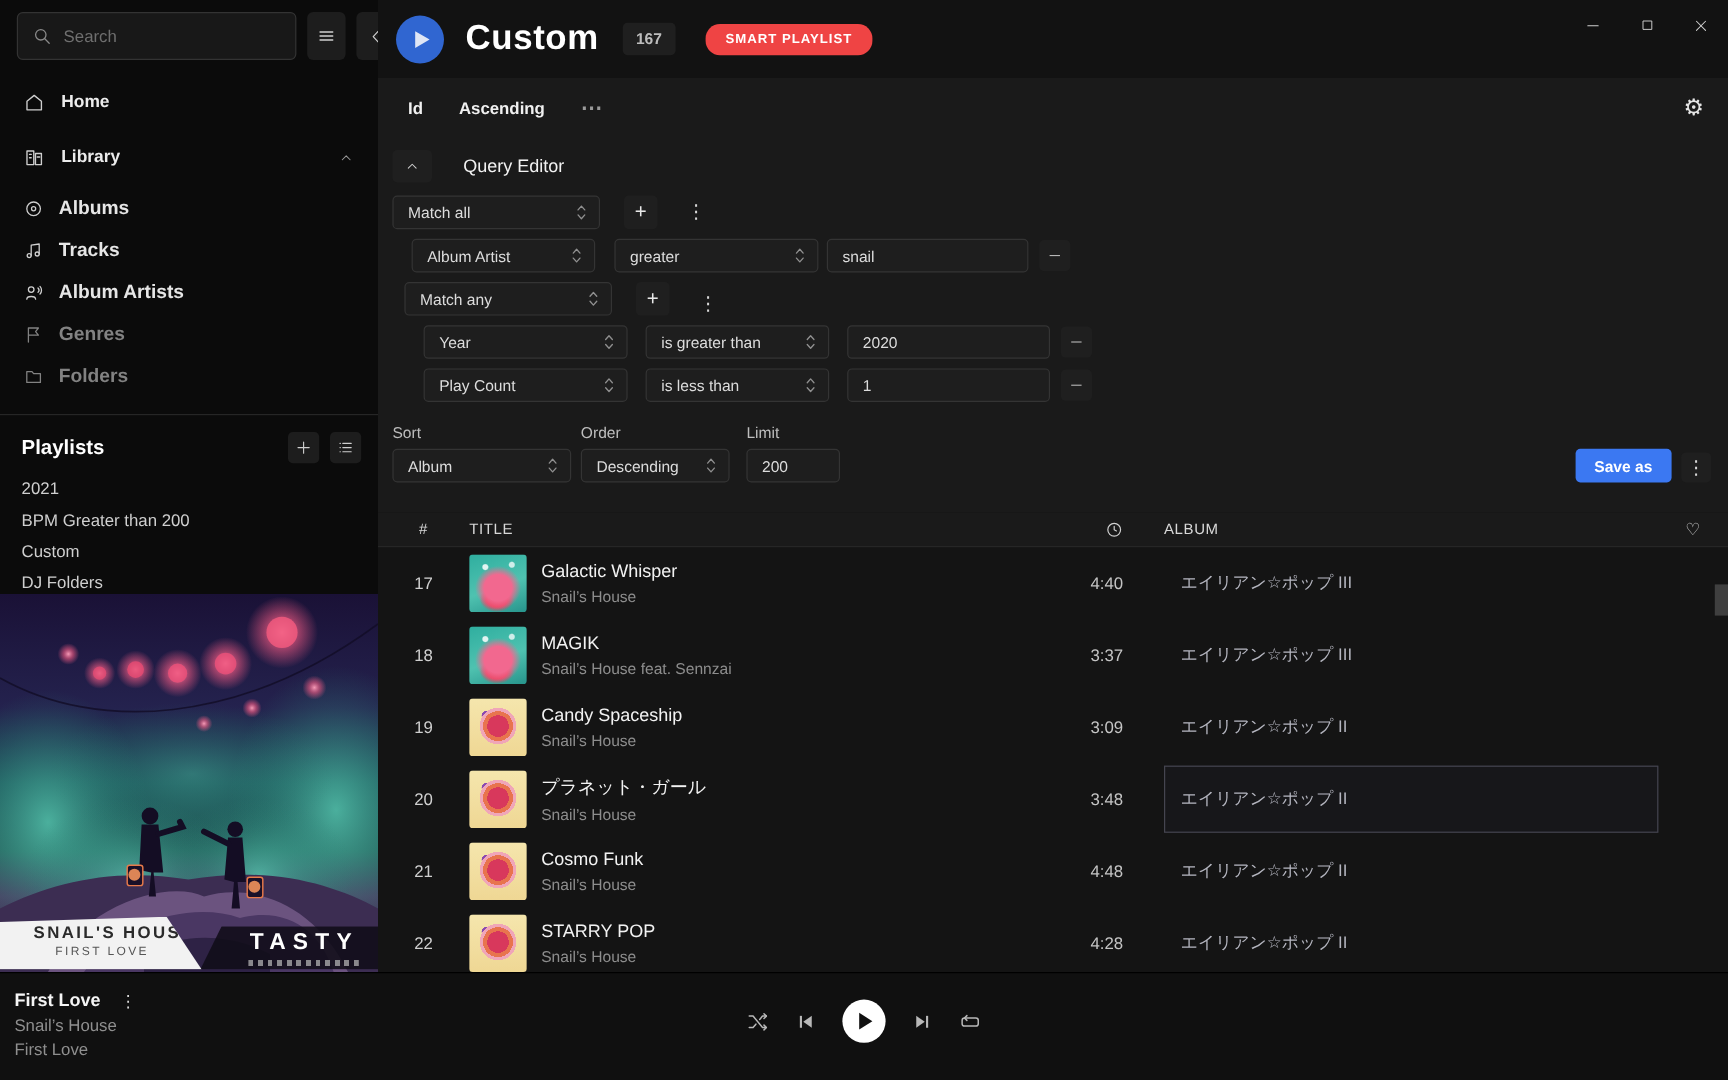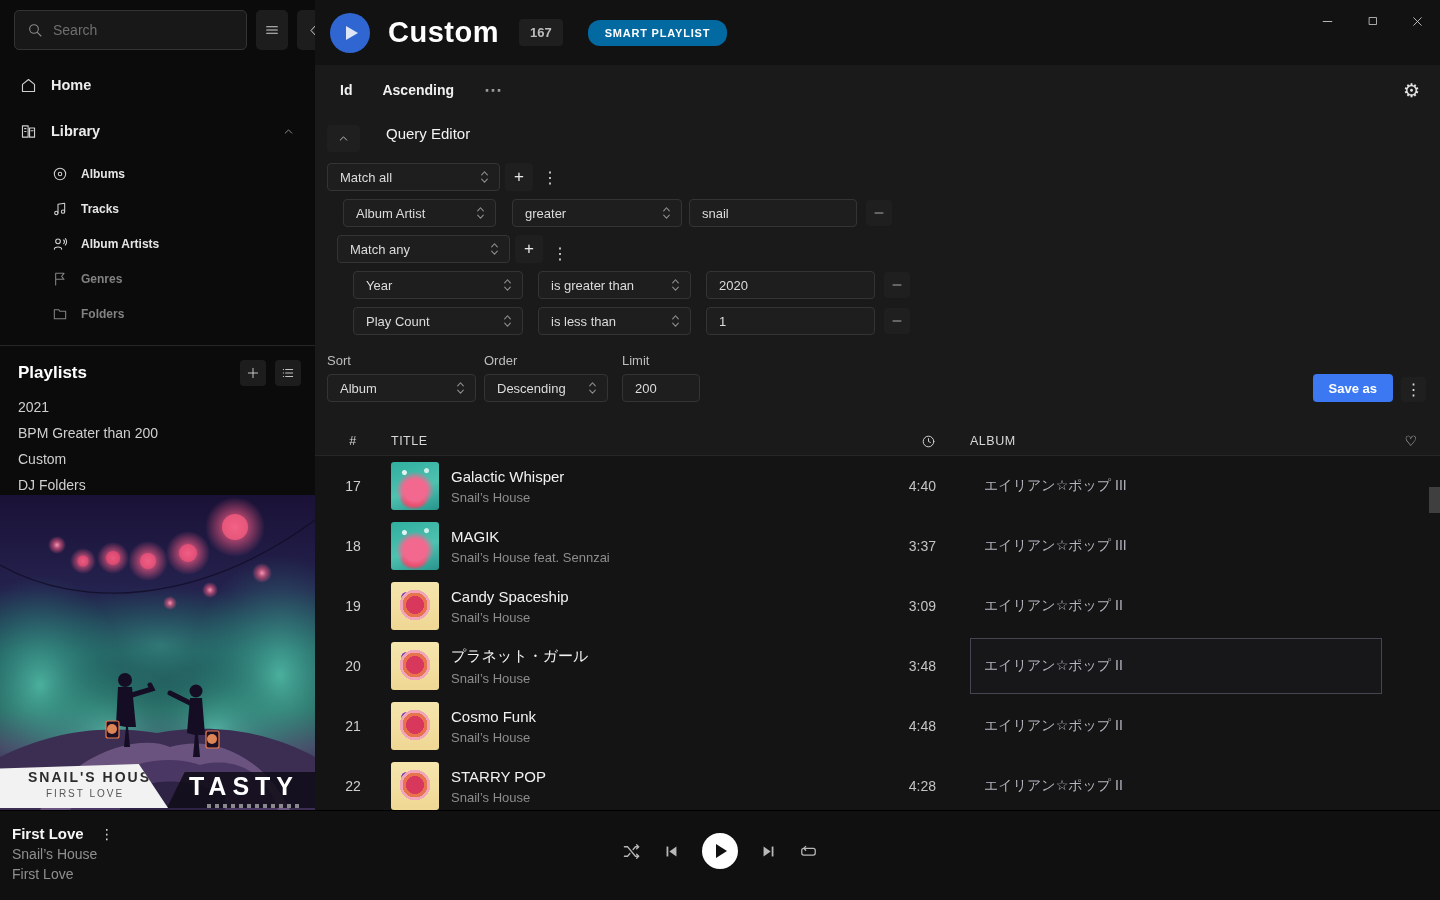--- a/index.html
+++ b/index.html
@@ -15,81 +15,81 @@
   .search-row { display:flex; gap:9px; padding:10px 14px 0 14px; align-items:center; }
   .search-box { flex:1; height:40px; background:#181818; border:1px solid #333; border-radius:5px;
     display:flex; align-items:center; gap:10px; padding:0 12px; }
   .search-box input { flex:1; background:transparent; border:none; outline:none; color:#ddd; font-size:14px; }
   .search-box input::placeholder { color:#6f6f6f; }
   .sq-btn { width:32px; height:40px; min-width:32px; background:#1d1d1d; border:none; border-radius:5px;
     display:flex; align-items:center; justify-content:center; cursor:pointer; }
   .nav-item { display:flex; align-items:center; gap:14px; padding:0 20px; height:38px; margin-top:8px;
     color:#ececec; font-weight:bold; font-size:14.5px; cursor:pointer; }
   .nav-item .spring { flex:1; }
-  .lib-item { display:flex; align-items:center; gap:13px; padding-left:52px; height:35px;
-    font-weight:bold; font-size:12px; cursor:pointer; color:#e6e6e6; }
+  .lib-item { display:flex; align-items:center; gap:13px; padding-left:20px; height:35px;
+    font-weight:bold; font-size:16px; cursor:pointer; color:#e6e6e6; }
   .lib-item.dim { color:#828282; }
   .lib-item.dim .ic { stroke:#828282; }
   .sb-divider { border:none; border-top:1px solid #262626; margin:14px 0 0 0; }
   .pl-header { display:flex; align-items:center; padding:14px 14px 0 18px; }
   .pl-title { color:#fff; font-size:17px; font-weight:bold; flex:1; }
   .pl-btn { width:26px; height:26px; background:#1d1d1d; border:none; border-radius:4px; margin-left:9px;
     display:flex; align-items:center; justify-content:center; cursor:pointer; }
   .pl-list { list-style:none; padding:8px 0 0 0; }
   .pl-list li { color:#cfcfcf; font-size:14px; padding:5px 18px; cursor:pointer; }
 
   
   .album-art { position:absolute; left:0; bottom:0; width:315px; height:315px; overflow:hidden; }
   .art-banner { position:absolute; left:0; bottom:2px; width:100%; height:44px; }
   .banner-white { position:absolute; left:0; bottom:0; width:58%; height:100%; background:#f2f2f2;
     clip-path:polygon(0 10%, 76% 0, 92% 100%, 0 100%); padding:5px 0 0 28px; }
   .banner-artist { color:#2b2b2b; font-size:14px; font-weight:bold; letter-spacing:2px; }
   .banner-album { color:#555; font-size:10px; letter-spacing:2px; margin:3px 0 0 18px; }
   .banner-dark { position:absolute; right:0; bottom:0; width:47%; height:82%;
     background:rgba(16,12,24,.88); clip-path:polygon(12% 0,100% 0,100% 100%,0 100%);
     display:flex; flex-direction:column; align-items:flex-end; justify-content:center; padding-right:16px; }
-  .banner-label { color:#fff; font-size:25px; font-weight:bold; letter-spacing:6px; }
+  .banner-label { color:#fff; font-size:19px; font-weight:bold; letter-spacing:6px; }
   .banner-ticks { width:92px; height:5px; margin-top:3px;
     background:repeating-linear-gradient(90deg,#bbb 0 4px,transparent 4px 8px); opacity:.7; }
 
   
   #main { position:absolute; left:315px; top:0; width:1125px; height:810px; background:#1a1a1a; }
   .page-header { position:relative; height:65px; background:#121212; display:flex; align-items:center;
     padding-left:15px; }
   .big-play { width:40px; height:40px; border-radius:50%; background:#3066d1; border:none; cursor:pointer;
     display:flex; align-items:center; justify-content:center; }
   .big-play .tri { width:0; height:0; border-left:12px solid #dfe6f5; border-top:7px solid transparent;
     border-bottom:7px solid transparent; margin-left:3px; }
   .page-title { color:#fff; font-size:29px; font-weight:bold; letter-spacing:.5px; margin-left:18px; }
   .count-badge { background:#1f1f1f; color:#bdbdbd; font-size:13px; font-weight:bold; border-radius:4px;
     padding:6px 11px; margin-left:20px; }
-  .smart-badge { background:#0369a1; color:#fff; font-size:11px; font-weight:bold; letter-spacing:.8px;
+  .smart-badge { background:#ef4444; color:#fff; font-size:11px; font-weight:bold; letter-spacing:.8px;
     border-radius:12px; padding:7px 17px; margin-left:25px; }
   .win-controls { position:absolute; right:0; top:0; height:65px; display:flex; align-items:flex-start; }
   .win-btn { width:45px; height:42px; background:transparent; border:none; color:#e8e8e8; cursor:pointer;
     display:flex; align-items:center; justify-content:center; }
 
   .toolbar { height:50px; display:flex; align-items:center; padding:0 20px 0 25px; }
   .tb-item { color:#f0f0f0; font-size:14px; font-weight:bold; margin-right:30px; background:none; border:none; cursor:pointer; }
   .tb-dots { color:#9a9a9a; font-size:18px; font-weight:bold; letter-spacing:2px; background:none; border:none; cursor:pointer; }
   .tb-spring { flex:1; }
   .gear-btn { background:none; border:none; cursor:pointer; color:#e4e4e4; font-size:19px; line-height:1; }
 
   
   .query-editor { padding:10px 12px 0 12px; }
-  .qe-head { display:flex; gap:26px; margin-bottom:11px; }
+  .qe-head { display:flex; align-items:center; gap:26px; margin-bottom:11px; }
   .qe-collapse { width:33px; height:27px; background:#1f1f1f; border:none; border-radius:4px; cursor:pointer;
     display:flex; align-items:center; justify-content:center; }
   .qe-title { color:#f2f2f2; font-size:15px; }
   .sel, .qe-input { height:28px; background:#1e1e1e; border:1px solid #343434; border-radius:4px;
     color:#dcdcdc; font-size:13px; }
   .sel { display:flex; align-items:center; padding:0 10px 0 12px; cursor:pointer; }
   .sel .sel-label { flex:1; }
   .qe-input { padding:0 12px; outline:none; width:100%; }
-  .qe-group-row { display:flex; align-items:center; gap:5px; margin-bottom:8px; }
+  .qe-group-row { display:flex; align-items:center; gap:20px; margin-bottom:8px; }
   .qe-group-row .sel { width:173px; }
   .sq28 { width:28px; height:28px; background:#1f1f1f; border:none; border-radius:4px; cursor:pointer;
     display:flex; align-items:center; justify-content:center; color:#e8e8e8; font-size:17px; }
   .dots-v { background:none; border:none; color:#d8d8d8; font-size:16px; cursor:pointer; padding:0 4px; }
   .rule-row { display:flex; align-items:center; margin:0 0 8px 16px; }
   .rule-row.indent2 { margin-left:26px; }
   .rule-field { width:153px; margin-right:16px; }
   .rule-op { width:170px; margin-right:7px; }
   .rule-val { width:168px; margin-right:9px; }
   .minus-btn { width:26px; height:26px; background:#1f1f1f; border:none; border-radius:4px; cursor:pointer;

